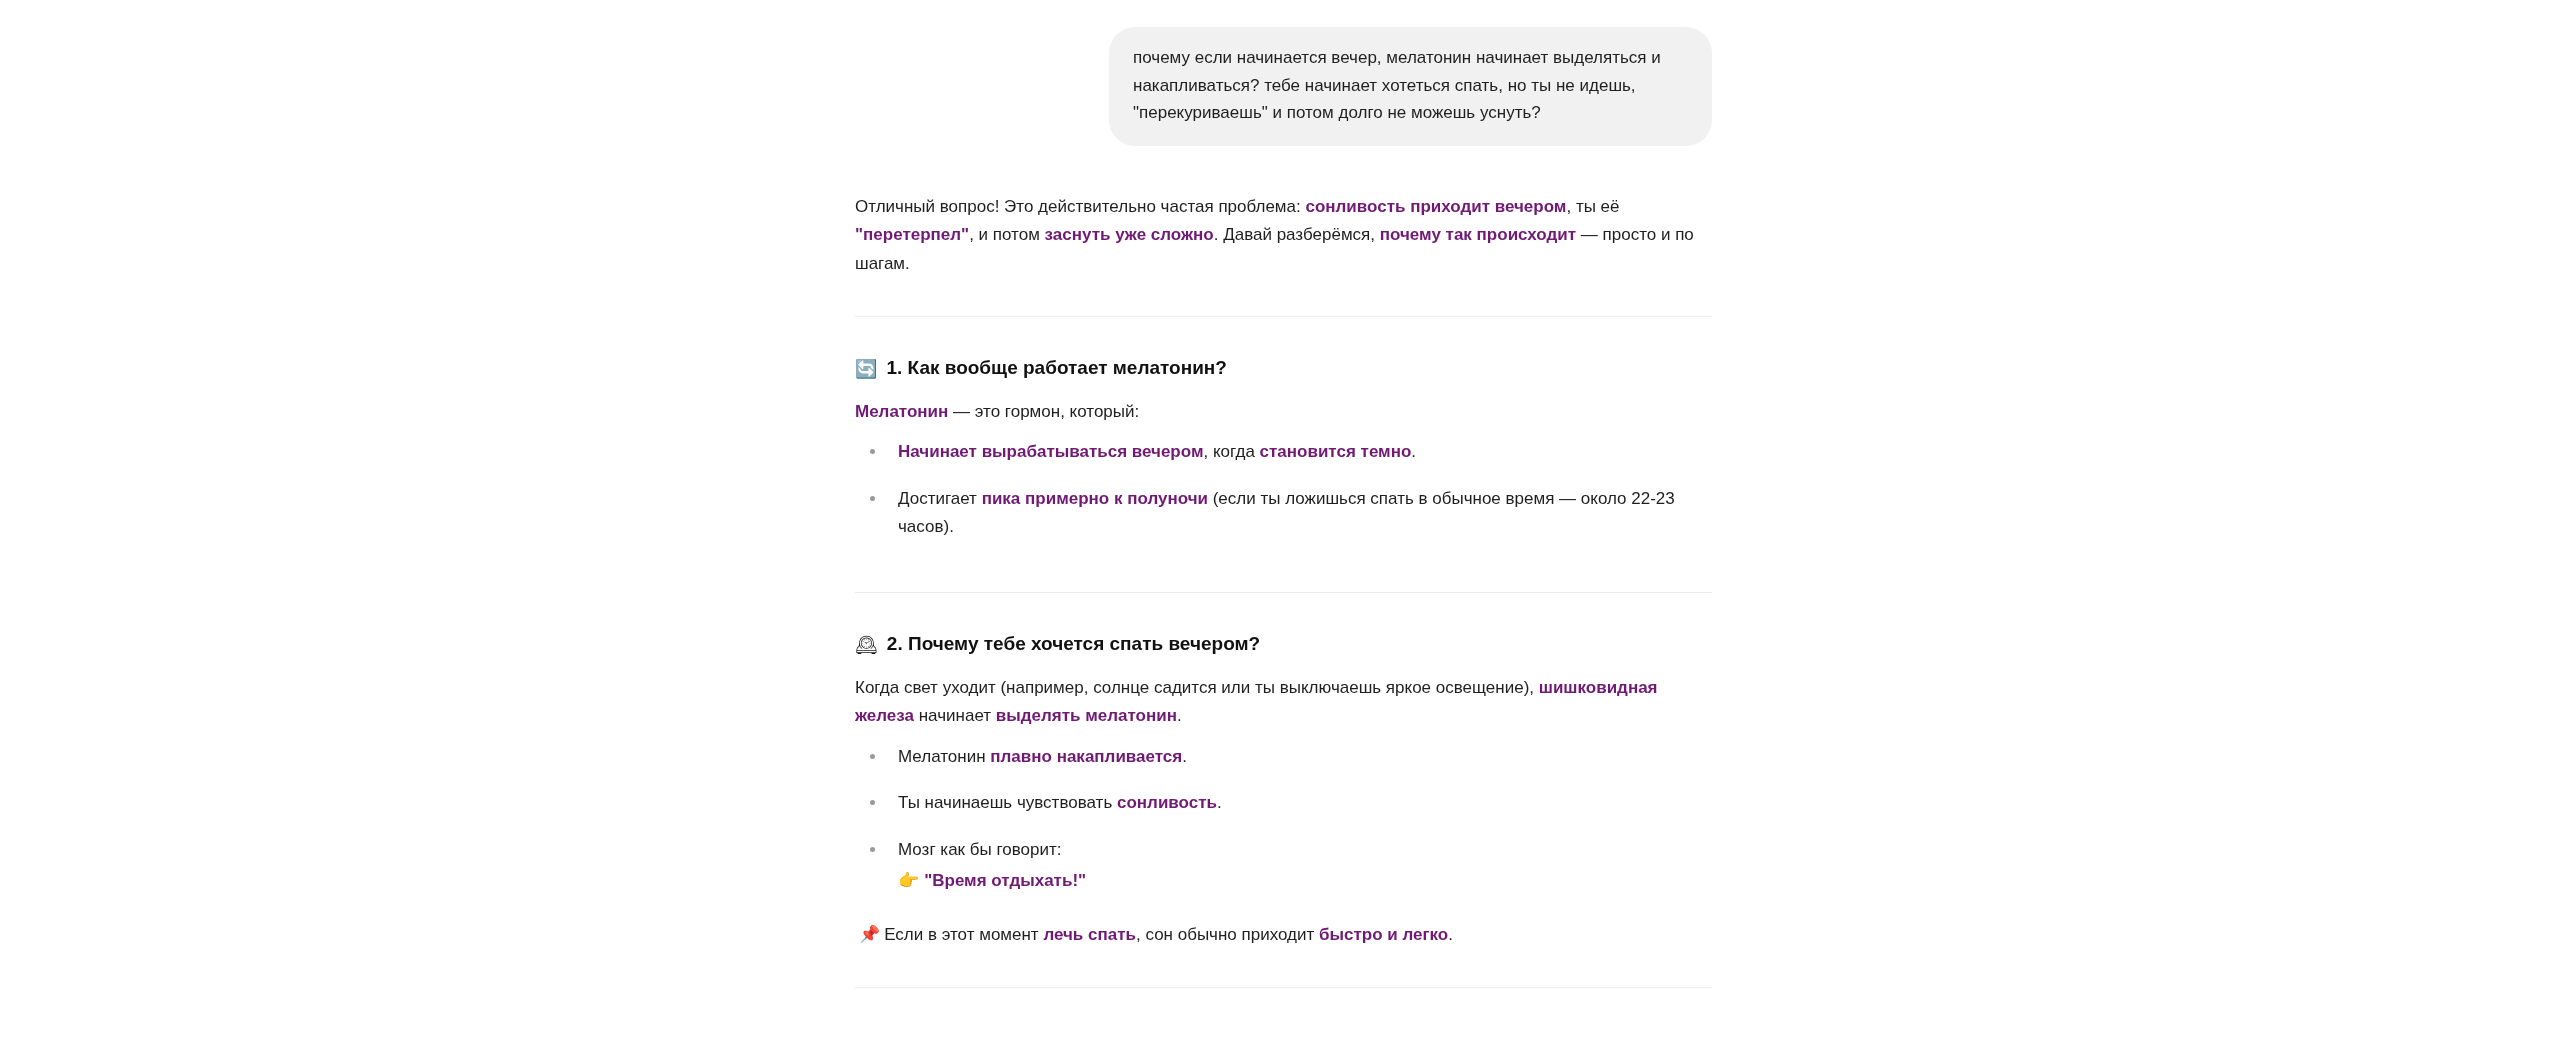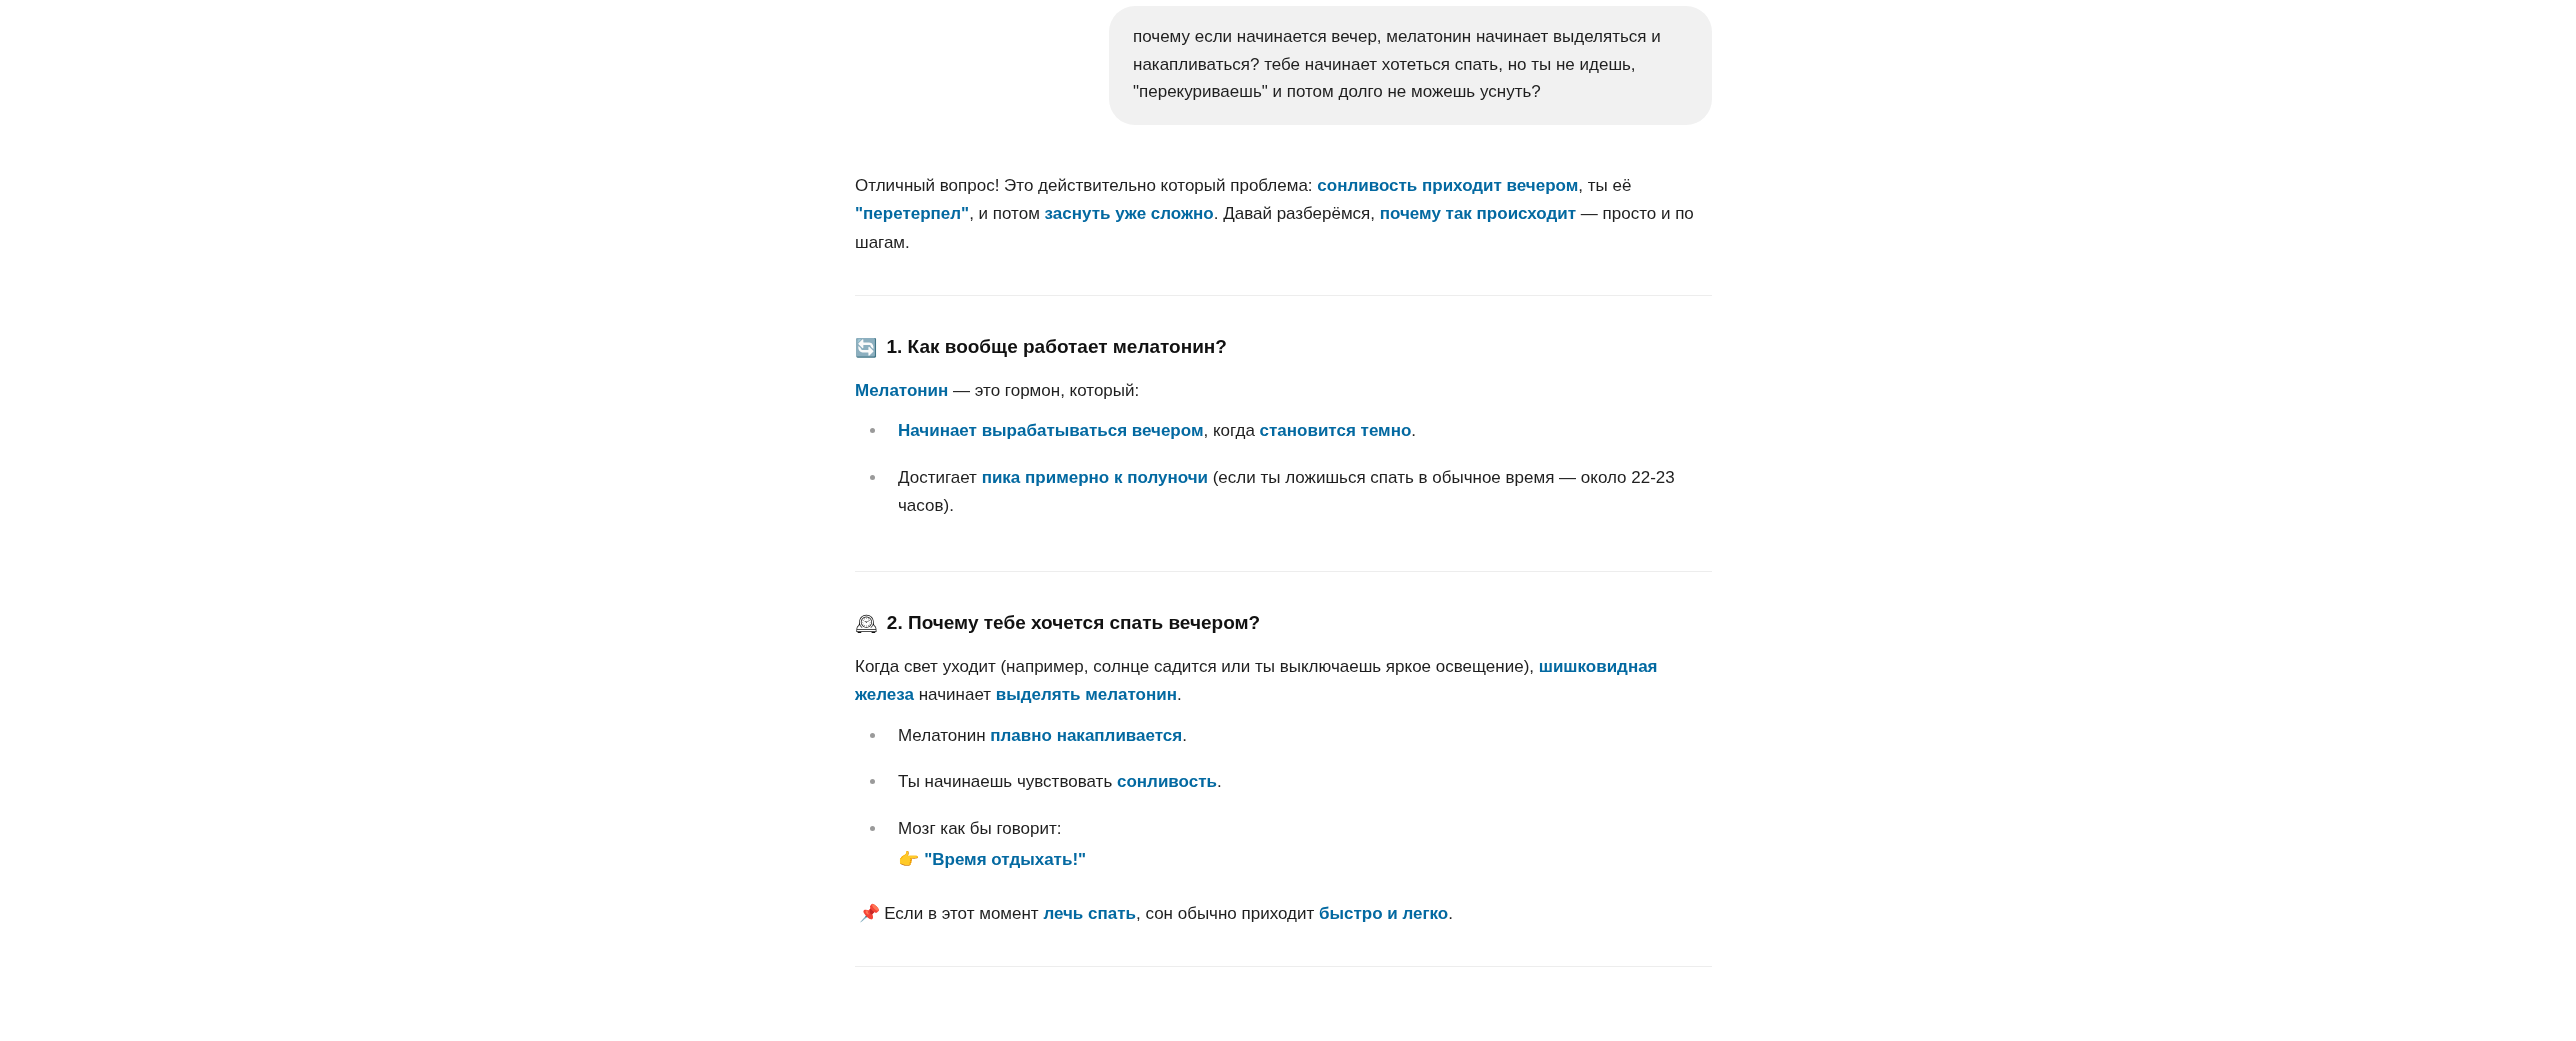--- a/index.html
+++ b/index.html
@@ -20,21 +20,21 @@
     position: absolute;
     left: 855px;
     top: 0;
     width: 857px;
   }
 
   
   .user-row {
     display: flex;
     justify-content: flex-end;
-    padding-top: 6px;
+    padding-top: 27px;
   }
   .user-bubble {
     background: #f1f1f1;
     border-radius: 26px;
     padding: 17px 24px 19px 24px;
     max-width: 603px;
     box-sizing: border-box;
     font-size: 17px;
     line-height: 1.62;
     color: #1f1f1f;
@@ -50,21 +50,21 @@
     color: #1f1f1f;
   }
   .assistant p {
     margin: 0;
   }
   .assistant p.para {
     margin-bottom: 0;
   }
   b, strong, .b {
     font-weight: bold;
-    color: #0369a1;
+    color: #701a75;
   }
 
   hr.divider {
     border: none;
     border-top: 1px solid #ededed;
     margin: 0;
     width: 857px;
   }
 
   .spacer-before-rule { height: 38px; }
@@ -140,21 +140,21 @@
 <body>
 
 <div class="conversation">
 
   <div class="user-row">
     <div class="user-bubble">почему если начинается вечер, мелатонин начинает выделяться и накапливаться? тебе начинает хотеться спать, но ты не идешь, "перекуриваешь" и потом долго не можешь уснуть?</div>
   </div>
 
   <div class="assistant">
 
-    <p class="para"><span>Отличный вопрос! Это действительно который проблема: </span><b>сонливость приходит вечером</b><span>, ты её </span><b>"перетерпел"</b><span>, и потом </span><b>заснуть уже сложно</b><span>. Давай разберёмся, </span><b>почему так происходит</b><span> — просто и по шагам.</span></p>
+    <p class="para"><span>Отличный вопрос! Это действительно частая проблема: </span><b>сонливость приходит вечером</b><span>, ты её </span><b>"перетерпел"</b><span>, и потом </span><b>заснуть уже сложно</b><span>. Давай разберёмся, </span><b>почему так происходит</b><span> — просто и по шагам.</span></p>
 
     <div class="spacer-before-rule"></div>
     <hr class="divider">
     <div class="spacer-after-rule"></div>
 
     <h3 class="section-heading">
       <span class="emoji">🔄</span>
       <span>1. Как вообще работает мелатонин?</span>
     </h3>
 

